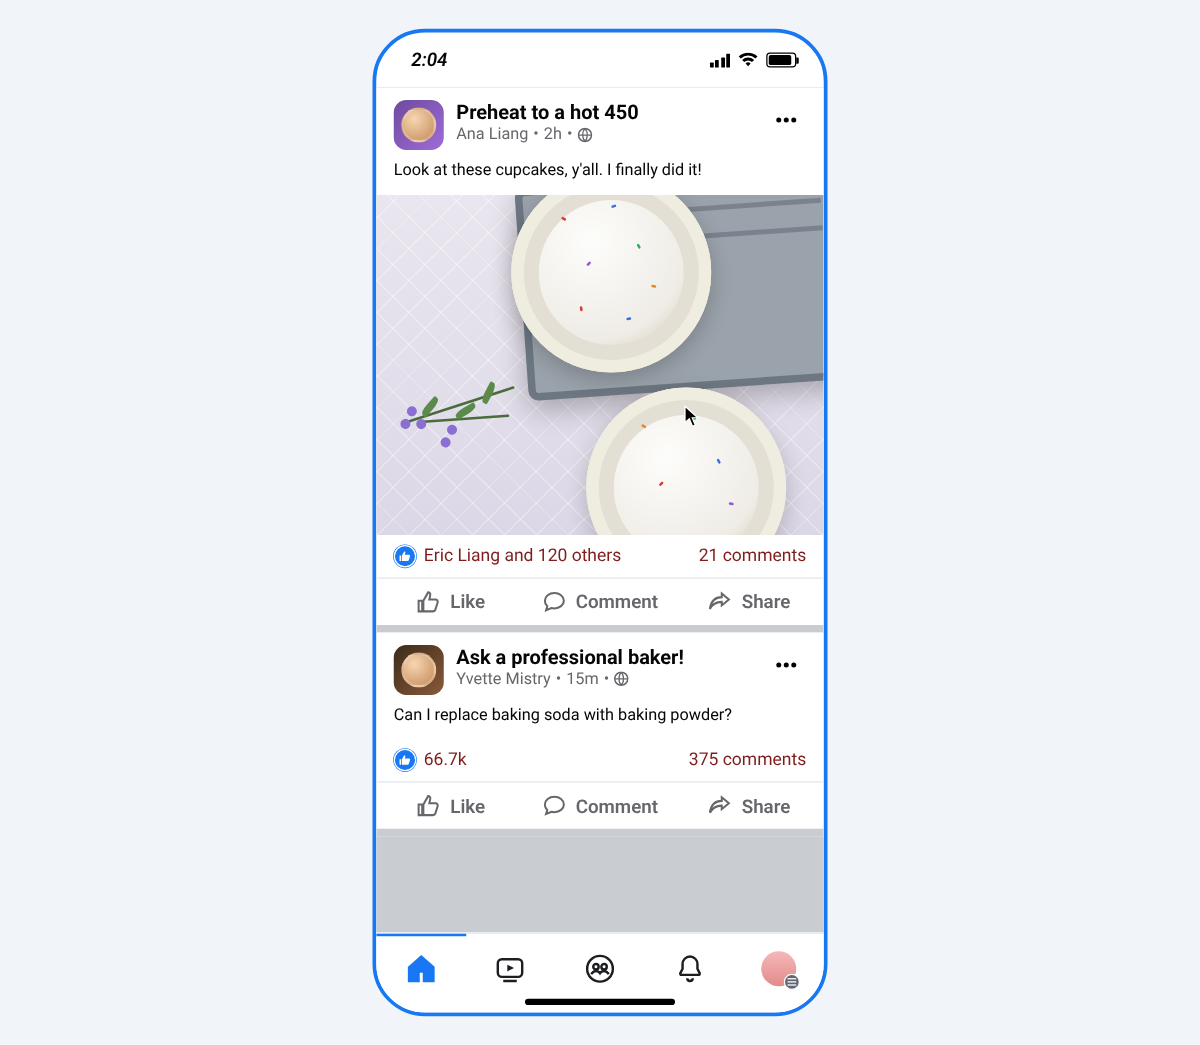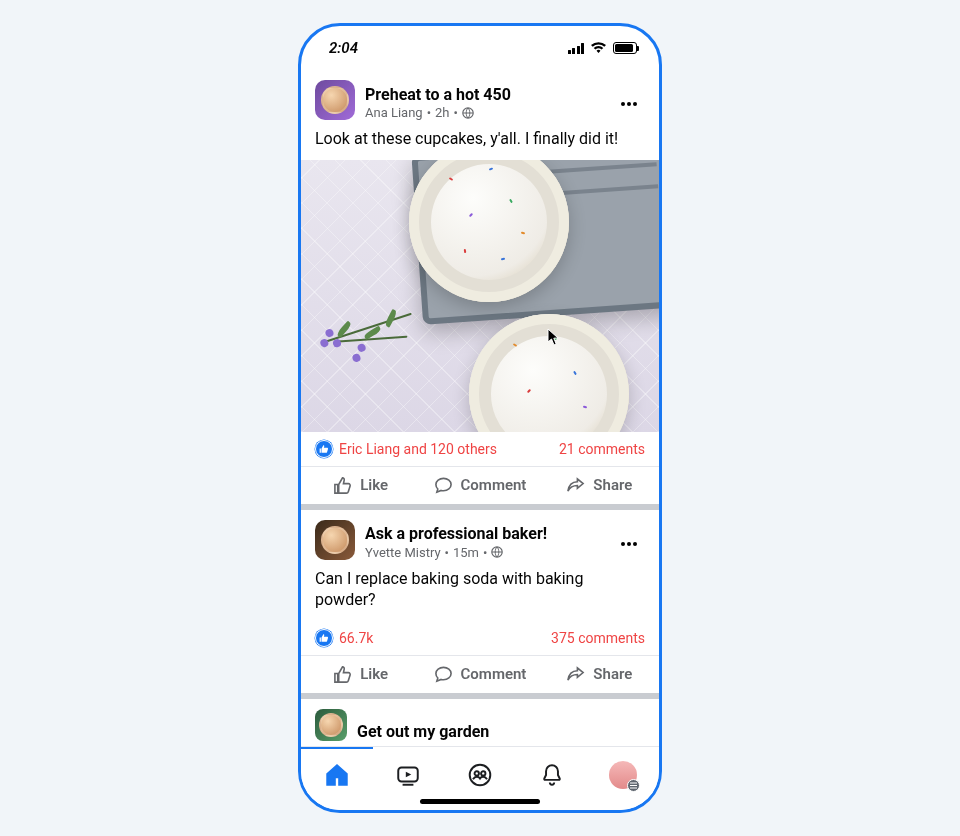--- a/index.html
+++ b/index.html
@@ -40,41 +40,41 @@
   .battery::after{ content:""; position:absolute; right:-3px; top:3px; width:2px; height:5px; background:#000; border-radius:0 1px 1px 0;}
   .battery .fill{ position:absolute; inset:1px 3px 1px 1px; background:#000; border-radius:1.5px;}
 
   
   .feed { flex: 1 1 auto; overflow: hidden; background:#c9ccd1; }
   .post {
     background:#fff;
     border-bottom: 6px solid #c9ccd1;
   }
   .post .header {
-    display:flex; align-items:flex-end; gap:10px; padding: 10px 14px 4px 14px;
+    display:flex; align-items:flex-start; gap:10px; padding: 10px 14px 4px 14px;
   }
   .avatar {
     width:40px; height:40px; border-radius:10px;
     background: linear-gradient(135deg,#6e4a9e,#a06bd8);
     position:relative; flex:0 0 auto;
   }
   .avatar.sq2 { background: linear-gradient(135deg,#3a2a1a,#8a5a3a); }
   .avatar.sq3 { background: linear-gradient(135deg,#2b5a3c,#5aa06b); }
   .avatar .face{
     position:absolute; inset:6px; border-radius:50%;
     background: radial-gradient(circle at 35% 30%, #f6d6b0, #c58a5a);
     border:2px solid #fff3;
   }
   .titleblk{ flex:1 1 auto; min-width:0;}
   .group-name{ font-size:16px; font-weight:700; line-height:1.2; }
   .meta{ font-size:13px; color:#65676b; display:flex; align-items:center; gap:4px; margin-top:1px;}
   .dot{ color:#65676b; }
   .globe{ display:inline-flex; }
   .more-btn{ width:32px; height:32px; display:flex; align-items:center; justify-content:center; border-radius:50%; color:#1c1e21; cursor:pointer;}
-  .body-text{ padding: 4px 14px 10px; font-size:16px; line-height:1.35; }
+  .body-text{ padding: 4px 14px 10px; font-size:13px; line-height:1.35; }
   
   .photo {
     height: 272px; position:relative; overflow:hidden;
     background: linear-gradient(#e9e6ef,#dcd7e6);
   }
   .photo::before{ 
     content:""; position:absolute; inset:0;
     background:
       repeating-linear-gradient(45deg, #ffffff55 0 1px, transparent 1px 18px),
       repeating-linear-gradient(-45deg, #ffffff55 0 1px, transparent 1px 18px);
@@ -109,21 +109,21 @@
     position:absolute; width:120px; height:90px; left:22px; top:118px;
     transform:rotate(-18deg);
   }
   .sprig .stem{position:absolute;width:90px;height:2px;background:#4a6b3a;left:0;top:44px;border-radius:2px;}
   .sprig .stem2{position:absolute;width:70px;height:2px;background:#4a6b3a;left:10px;top:56px;transform:rotate(14deg);border-radius:2px;}
   .sprig .leaf{position:absolute;width:18px;height:6px;background:#5c8a4b;border-radius:50% 10% 50% 10%;}
   .sprig .fl{position:absolute;width:8px;height:8px;border-radius:50%;background:#8a6ed1;}
   .cursor{ position:absolute; left:246px; top:168px; color:#000; }
 
   
-  .reactions{ display:flex; align-items:center; justify-content:space-between; padding:8px 14px; font-size:14px; color:#ef4444;}
+  .reactions{ display:flex; align-items:center; justify-content:space-between; padding:8px 14px; font-size:14px; color:#7f1d1d;}
   .reactions .left{ display:flex; align-items:center; gap:6px;}
   .like-badge{ width:18px; height:18px; border-radius:50%; background:#1877f2; display:flex; align-items:center; justify-content:center; border:1px solid #fff; box-shadow:0 0 0 .5px #1877f2;}
   .like-badge svg{ fill:#fff; }
   .actions{ display:flex; border-top:1px solid #e4e6eb; }
   .action{ flex:1 1 0; display:flex; align-items:center; justify-content:center; gap:8px; padding:9px 0; font-size:15px; font-weight:600; color:#65676b; cursor:pointer;}
   .action svg{ stroke:#65676b; fill:none; stroke-width:1.7; }
 
   
   .bottom-nav{
     flex:0 0 auto; height:64px; background:#fff; border-top:1px solid #e4e6eb;
@@ -321,30 +321,20 @@
         </div>
         <div class="action">
           <svg width="19" height="19" viewBox="0 0 20 20">
               <path d="M12 3l6 5-6 5v-3c-5 0-8 2-10 6 1-7 5-10 10-10V3z"></path>
             </svg>
           <span>Share</span>
         </div>
       </div>
     </div>
 
-    <div class="post" style="border-bottom:none;">
-      <div class="header" style="padding-bottom:8px;">
-        <div class="avatar sq3" style="width:32px;height:32px;border-radius:8px;">
-            <div class="face" style="inset:4px;"></div>
-          </div>
-        <div class="titleblk">
-          <div class="group-name">Get out my garden</div>
-        </div>
-      </div>
-    </div>
 
   </div>
 
   <div class="bottom-nav">
     <div class="ind"></div>
     <div class="nav-item active">
       <svg width="26" height="26" viewBox="0 0 24 24">
           <path d="M3 11 L12 3 L21 11 V21 H14 V14 H10 V21 H3 Z"></path>
         </svg>
     </div>

